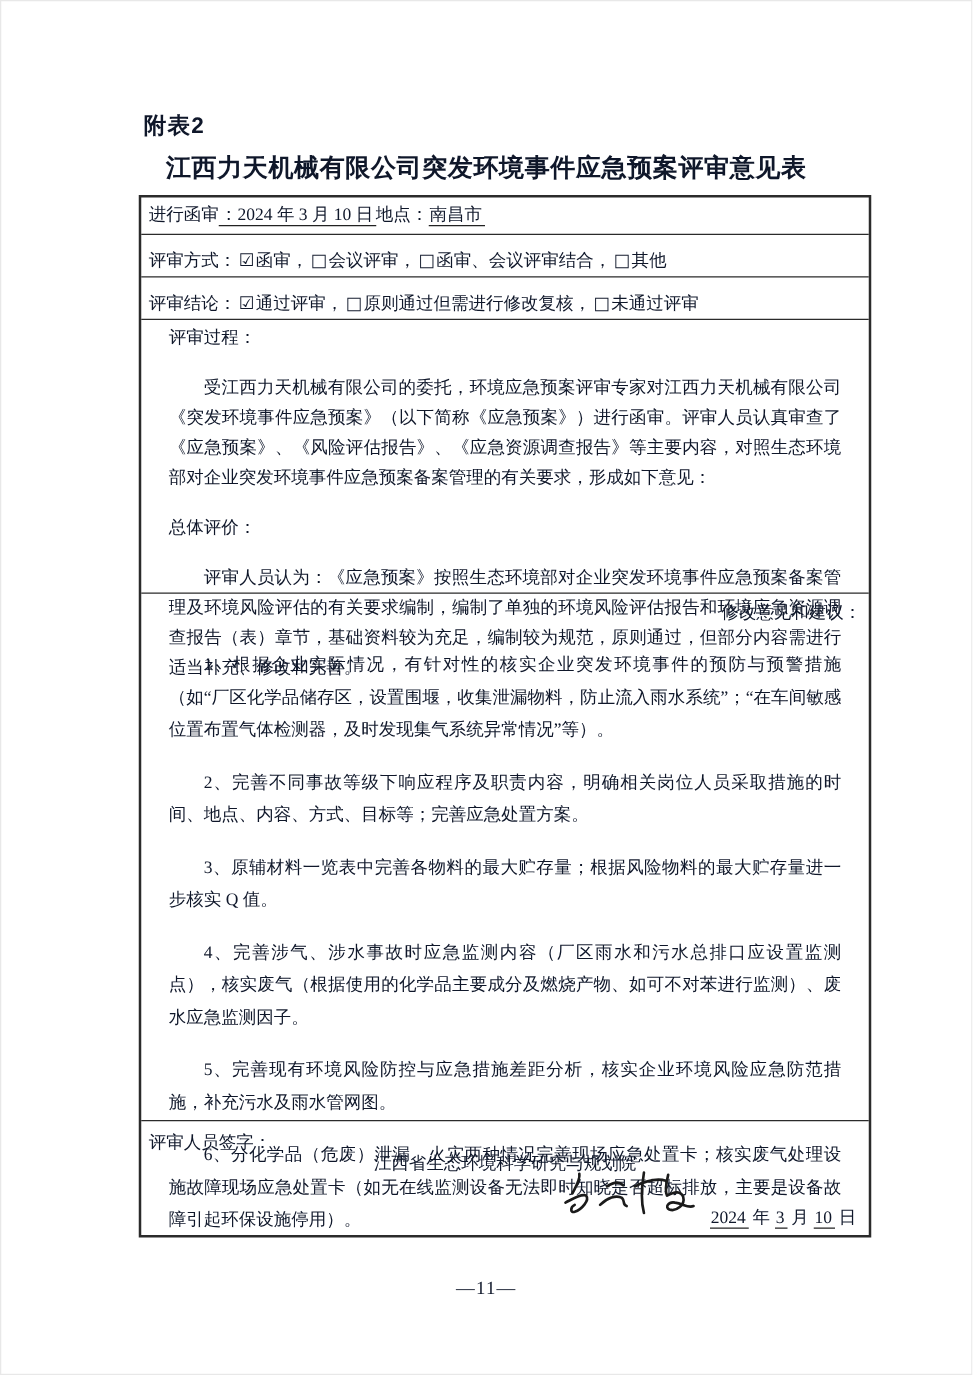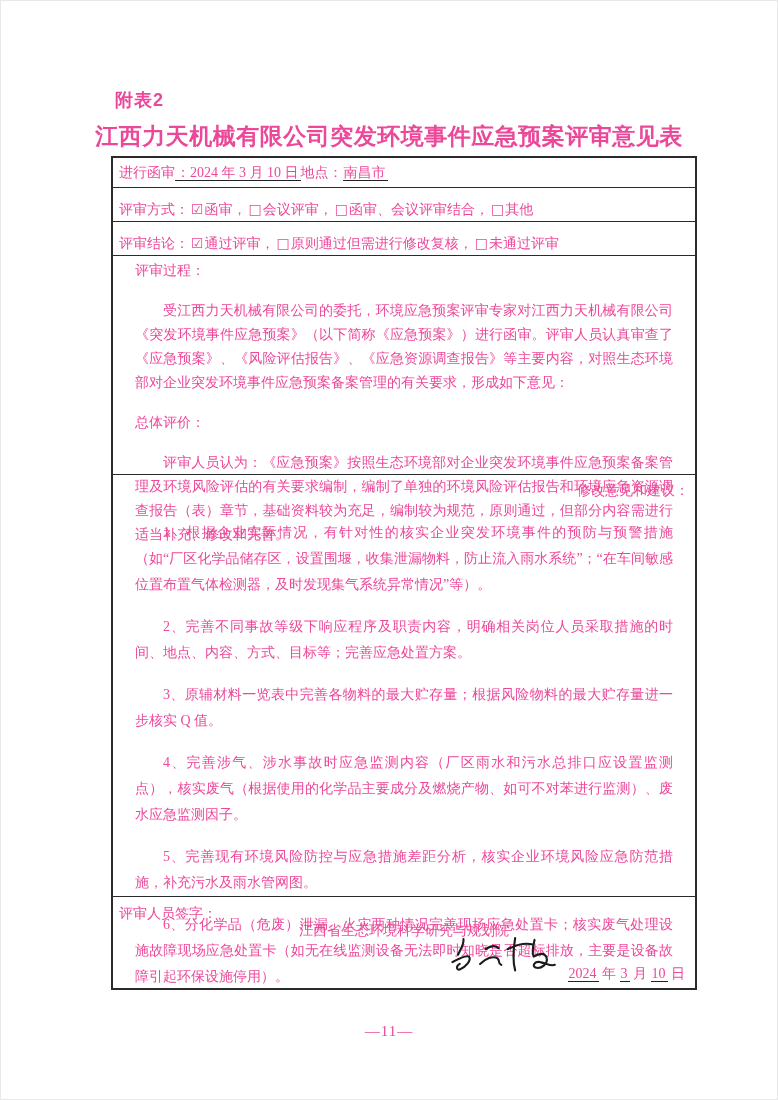--- a/index.html
+++ b/index.html
@@ -1,35 +1,35 @@
 <!DOCTYPE html>
 <html><head>
 <meta charset="utf-8">
 <style>
   html,body { margin:0; padding:0; background:#ffffff; }
   .page {
     position:relative;
     width:778px; height:1100px;
     background:#ffffff;
     font-family:"Liberation Serif","DejaVu Serif",serif;
-    color:#ec4899;
+    color:#0f172a;
     overflow:hidden;
     box-sizing:border-box;
     border:1px solid #e8e8e8;
   }
   .appendix {
     position:absolute; left:114px; top:87px;
     font-family:"Liberation Sans","DejaVu Sans",sans-serif;
     font-weight:bold; font-size:18px; letter-spacing:1px;
   }
   .doc-title {
     position:absolute; left:0; top:120px; width:100%;
     text-align:center;
     font-family:"Liberation Sans","DejaVu Sans",sans-serif;
-    font-weight:bold; font-size:23px; letter-spacing:0.5px;
+    font-weight:bold; font-size:20px; letter-spacing:0.5px;
   }
   .review-table {
     position:absolute; left:110px; top:155px; width:586px;
     border:2px solid #2b2b2b;
     box-sizing:border-box;
     font-size:14px;
   }
   .trow {
     box-sizing:border-box;
     border-bottom:1px solid #2b2b2b;

